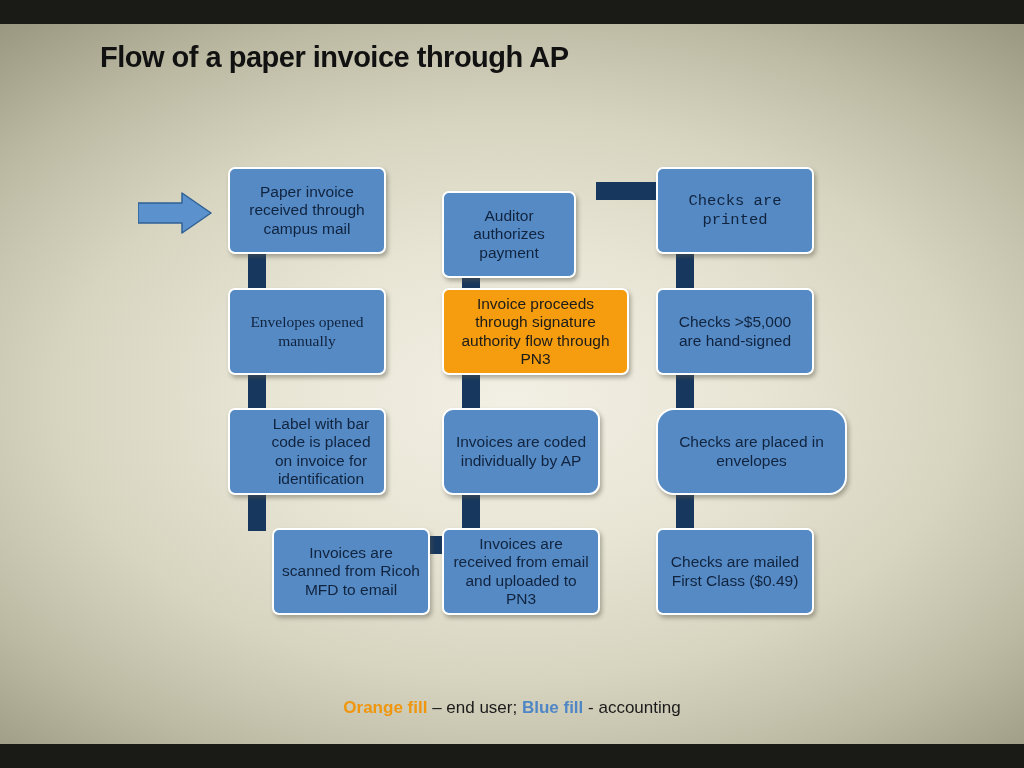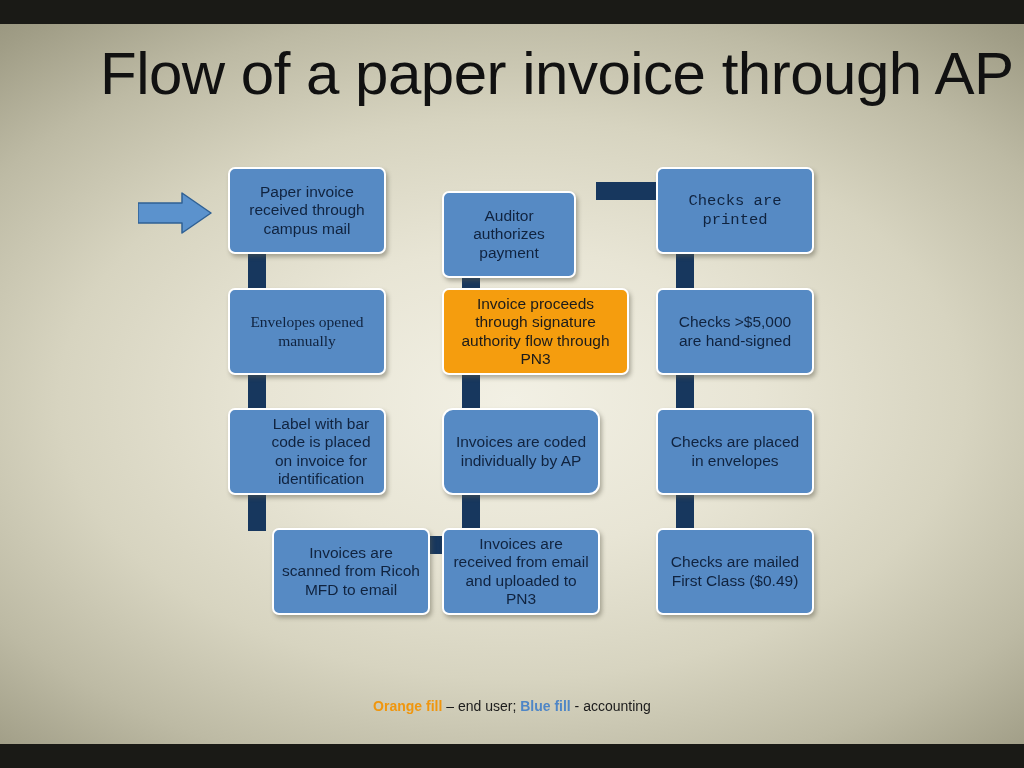--- a/index.html
+++ b/index.html
@@ -30,22 +30,22 @@
     position: absolute;
     left: 0; bottom: 0;
     width: 1024px; height: 24px;
     background: #1a1a16;
   }
   #title {
     position: absolute;
     left: 100px;
     top: 42px;
     width: 860px;
-    font-size: 60px;
-    font-weight: normal;
+    font-size: 29px;
+    font-weight: bold;
     color: #111111;
     letter-spacing: -0.5px;
     line-height: 1.05;
     white-space: nowrap;
   }
   .node {
     position: absolute;
     box-sizing: border-box;
     border-radius: 7px;
     display: flex;
@@ -80,21 +80,21 @@
   .arrow-wrap {
     position: absolute;
     z-index: 4;
   }
   #legend {
     position: absolute;
     left: 0;
     top: 698px;
     width: 1024px;
     text-align: center;
-    font-size: 14px;
+    font-size: 17px;
     color: #1b1b1b;
   }
   #legend .orange-word {
     color: #f0960d;
     font-weight: bold;
   }
   #legend .blue-word {
     color: #4f86c6;
     font-weight: bold;
   }
@@ -156,21 +156,21 @@
   <div class="node blue" style="left:442px; top:167px; width:134px; height:87px;margin-top:24px;">
     <span>Auditor authorizes payment</span>
   </div>
 
   <div class="node blue" style="left:656px; top:167px; width:158px; height:87px;font-family:Liberation Mono, monospace;">
     <span>Checks are printed</span>
   </div>
   <div class="node blue" style="left:656px; top:288px; width:158px; height:87px;">
     <span>Checks &gt;$5,000 are hand-signed</span>
   </div>
-  <div class="node blue" style="left:656px; top:408px; width:158px; height:87px;">
+  <div class="node blue" style="left:656px; top:408px; width:191px; height:87px;border-radius:18px;">
     <span>Checks are placed in envelopes</span>
   </div>
   <div class="node blue" style="left:656px; top:528px; width:158px; height:87px;">
     <span>Checks are mailed First Class ($0.49)</span>
   </div>
 
   <div id="legend">
     <span class="orange-word">Orange fill</span><span> – end user; </span><span class="blue-word">Blue fill</span><span> - accounting</span>
   </div>
 

